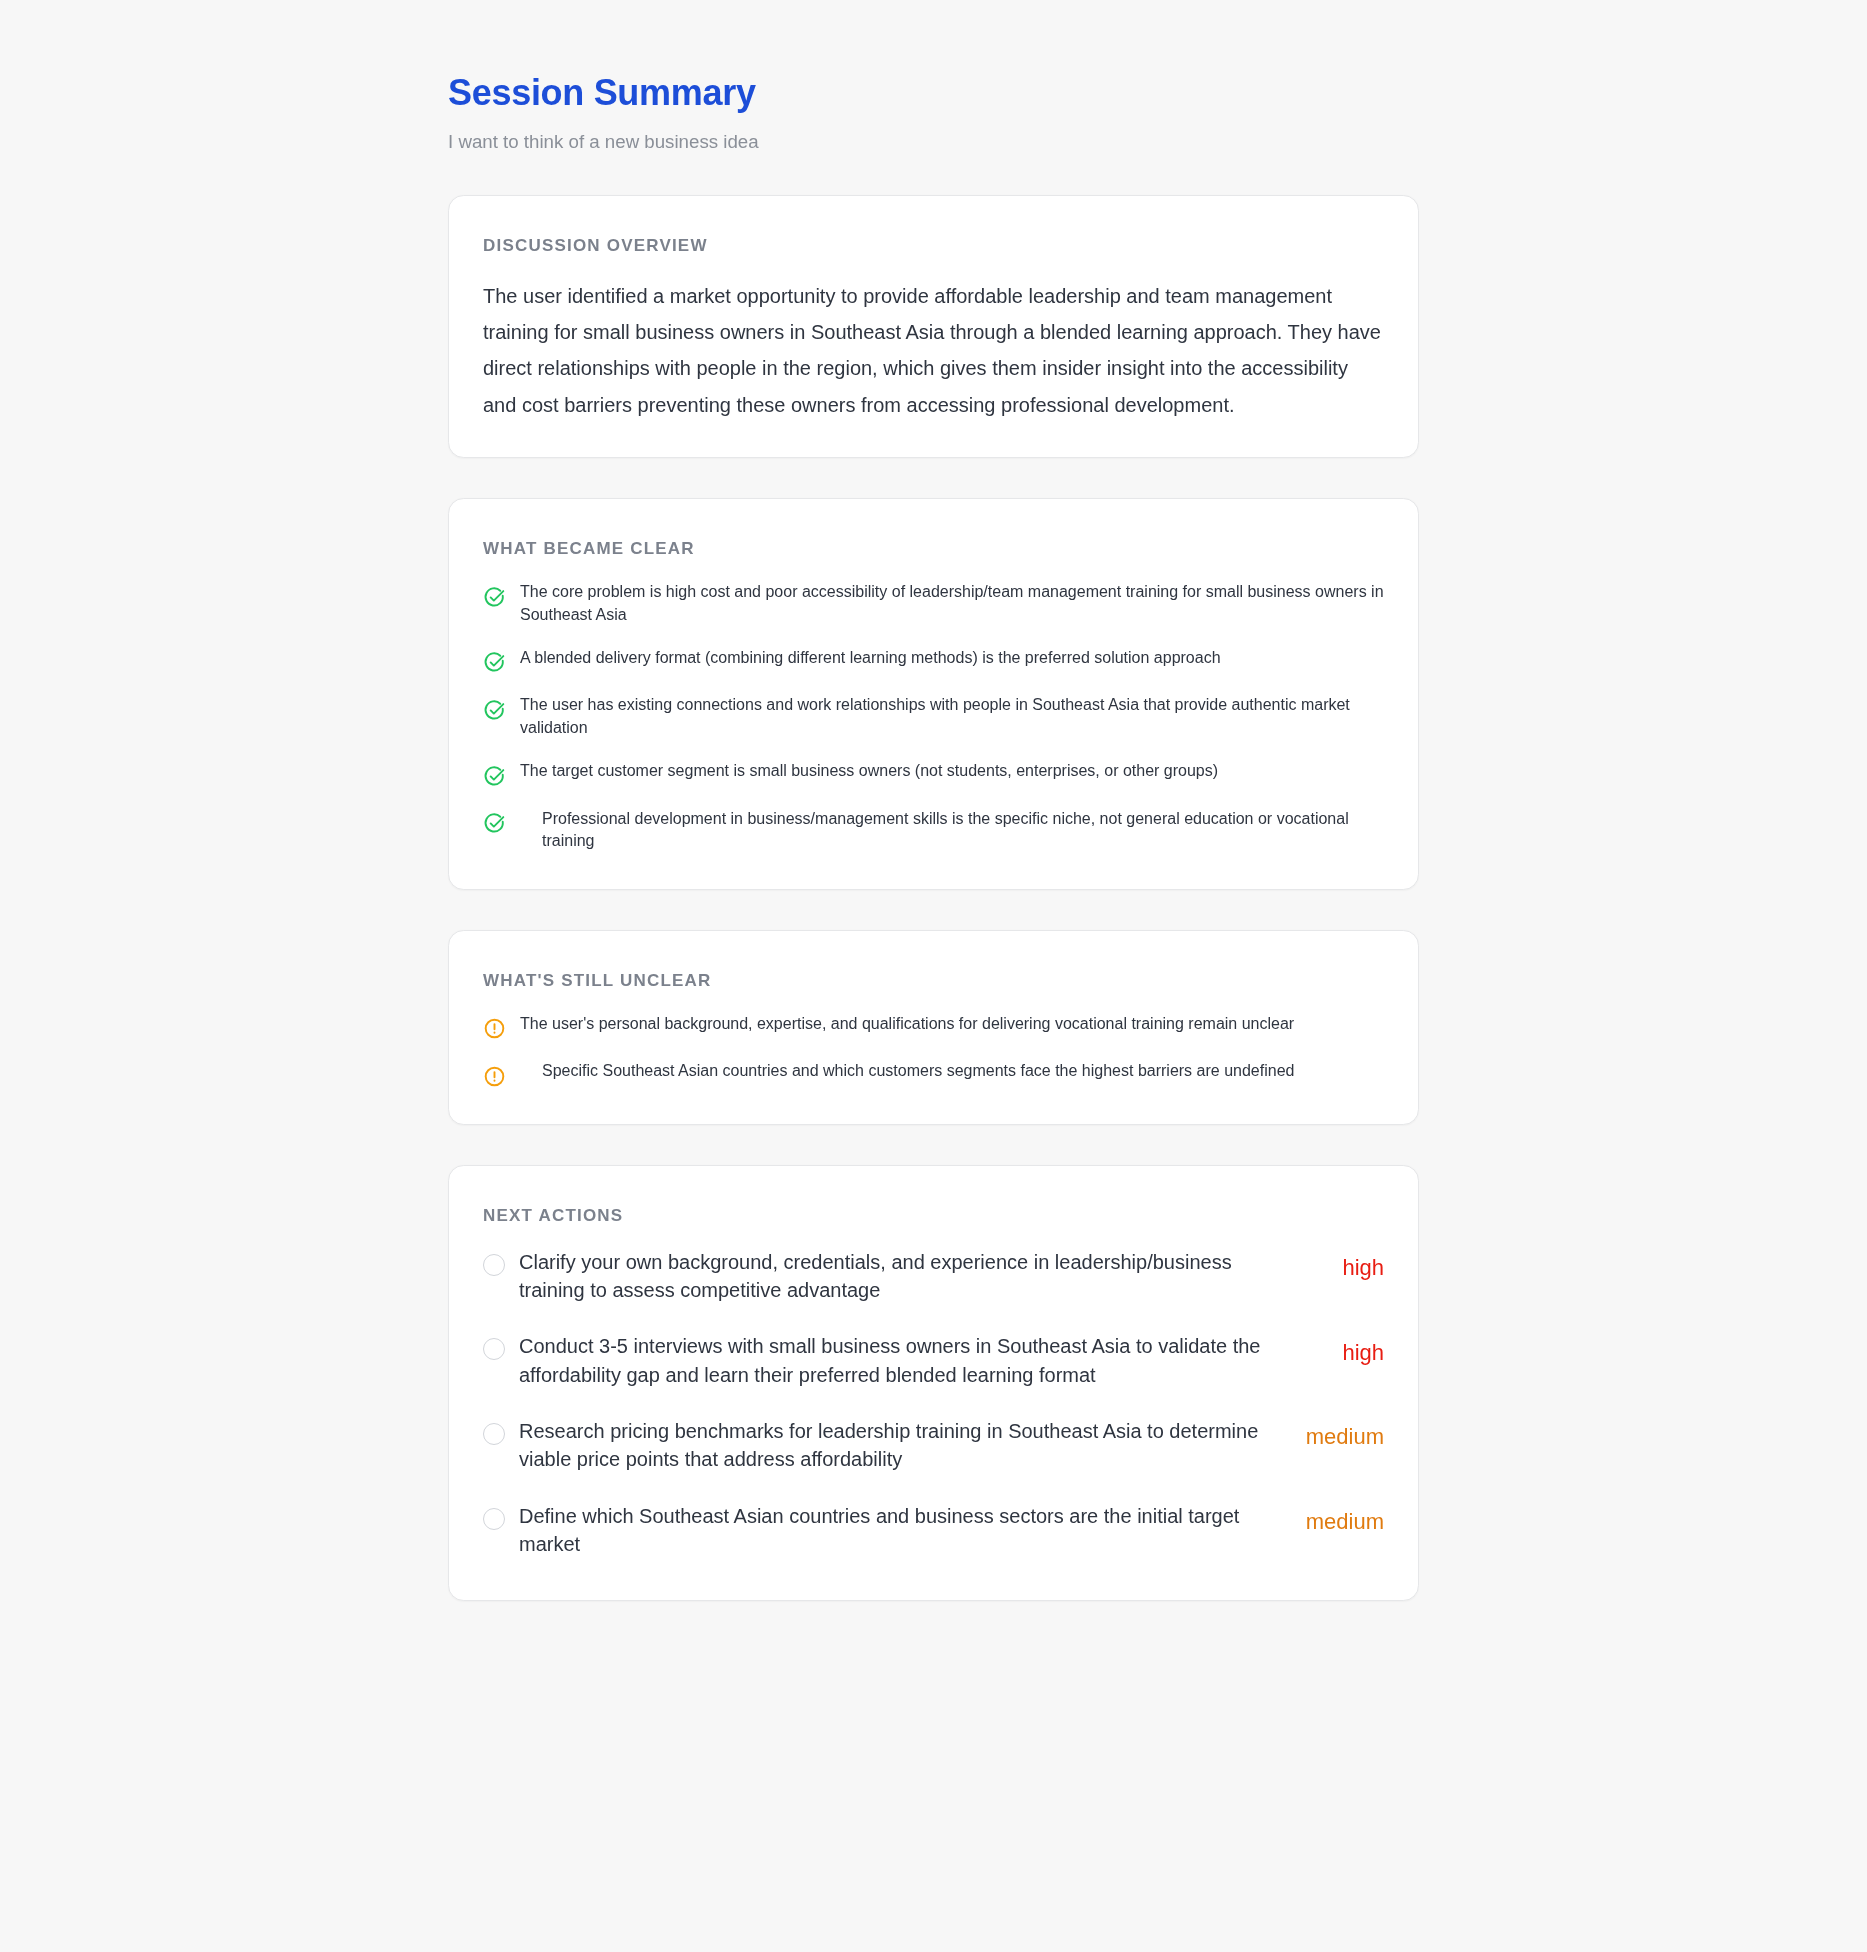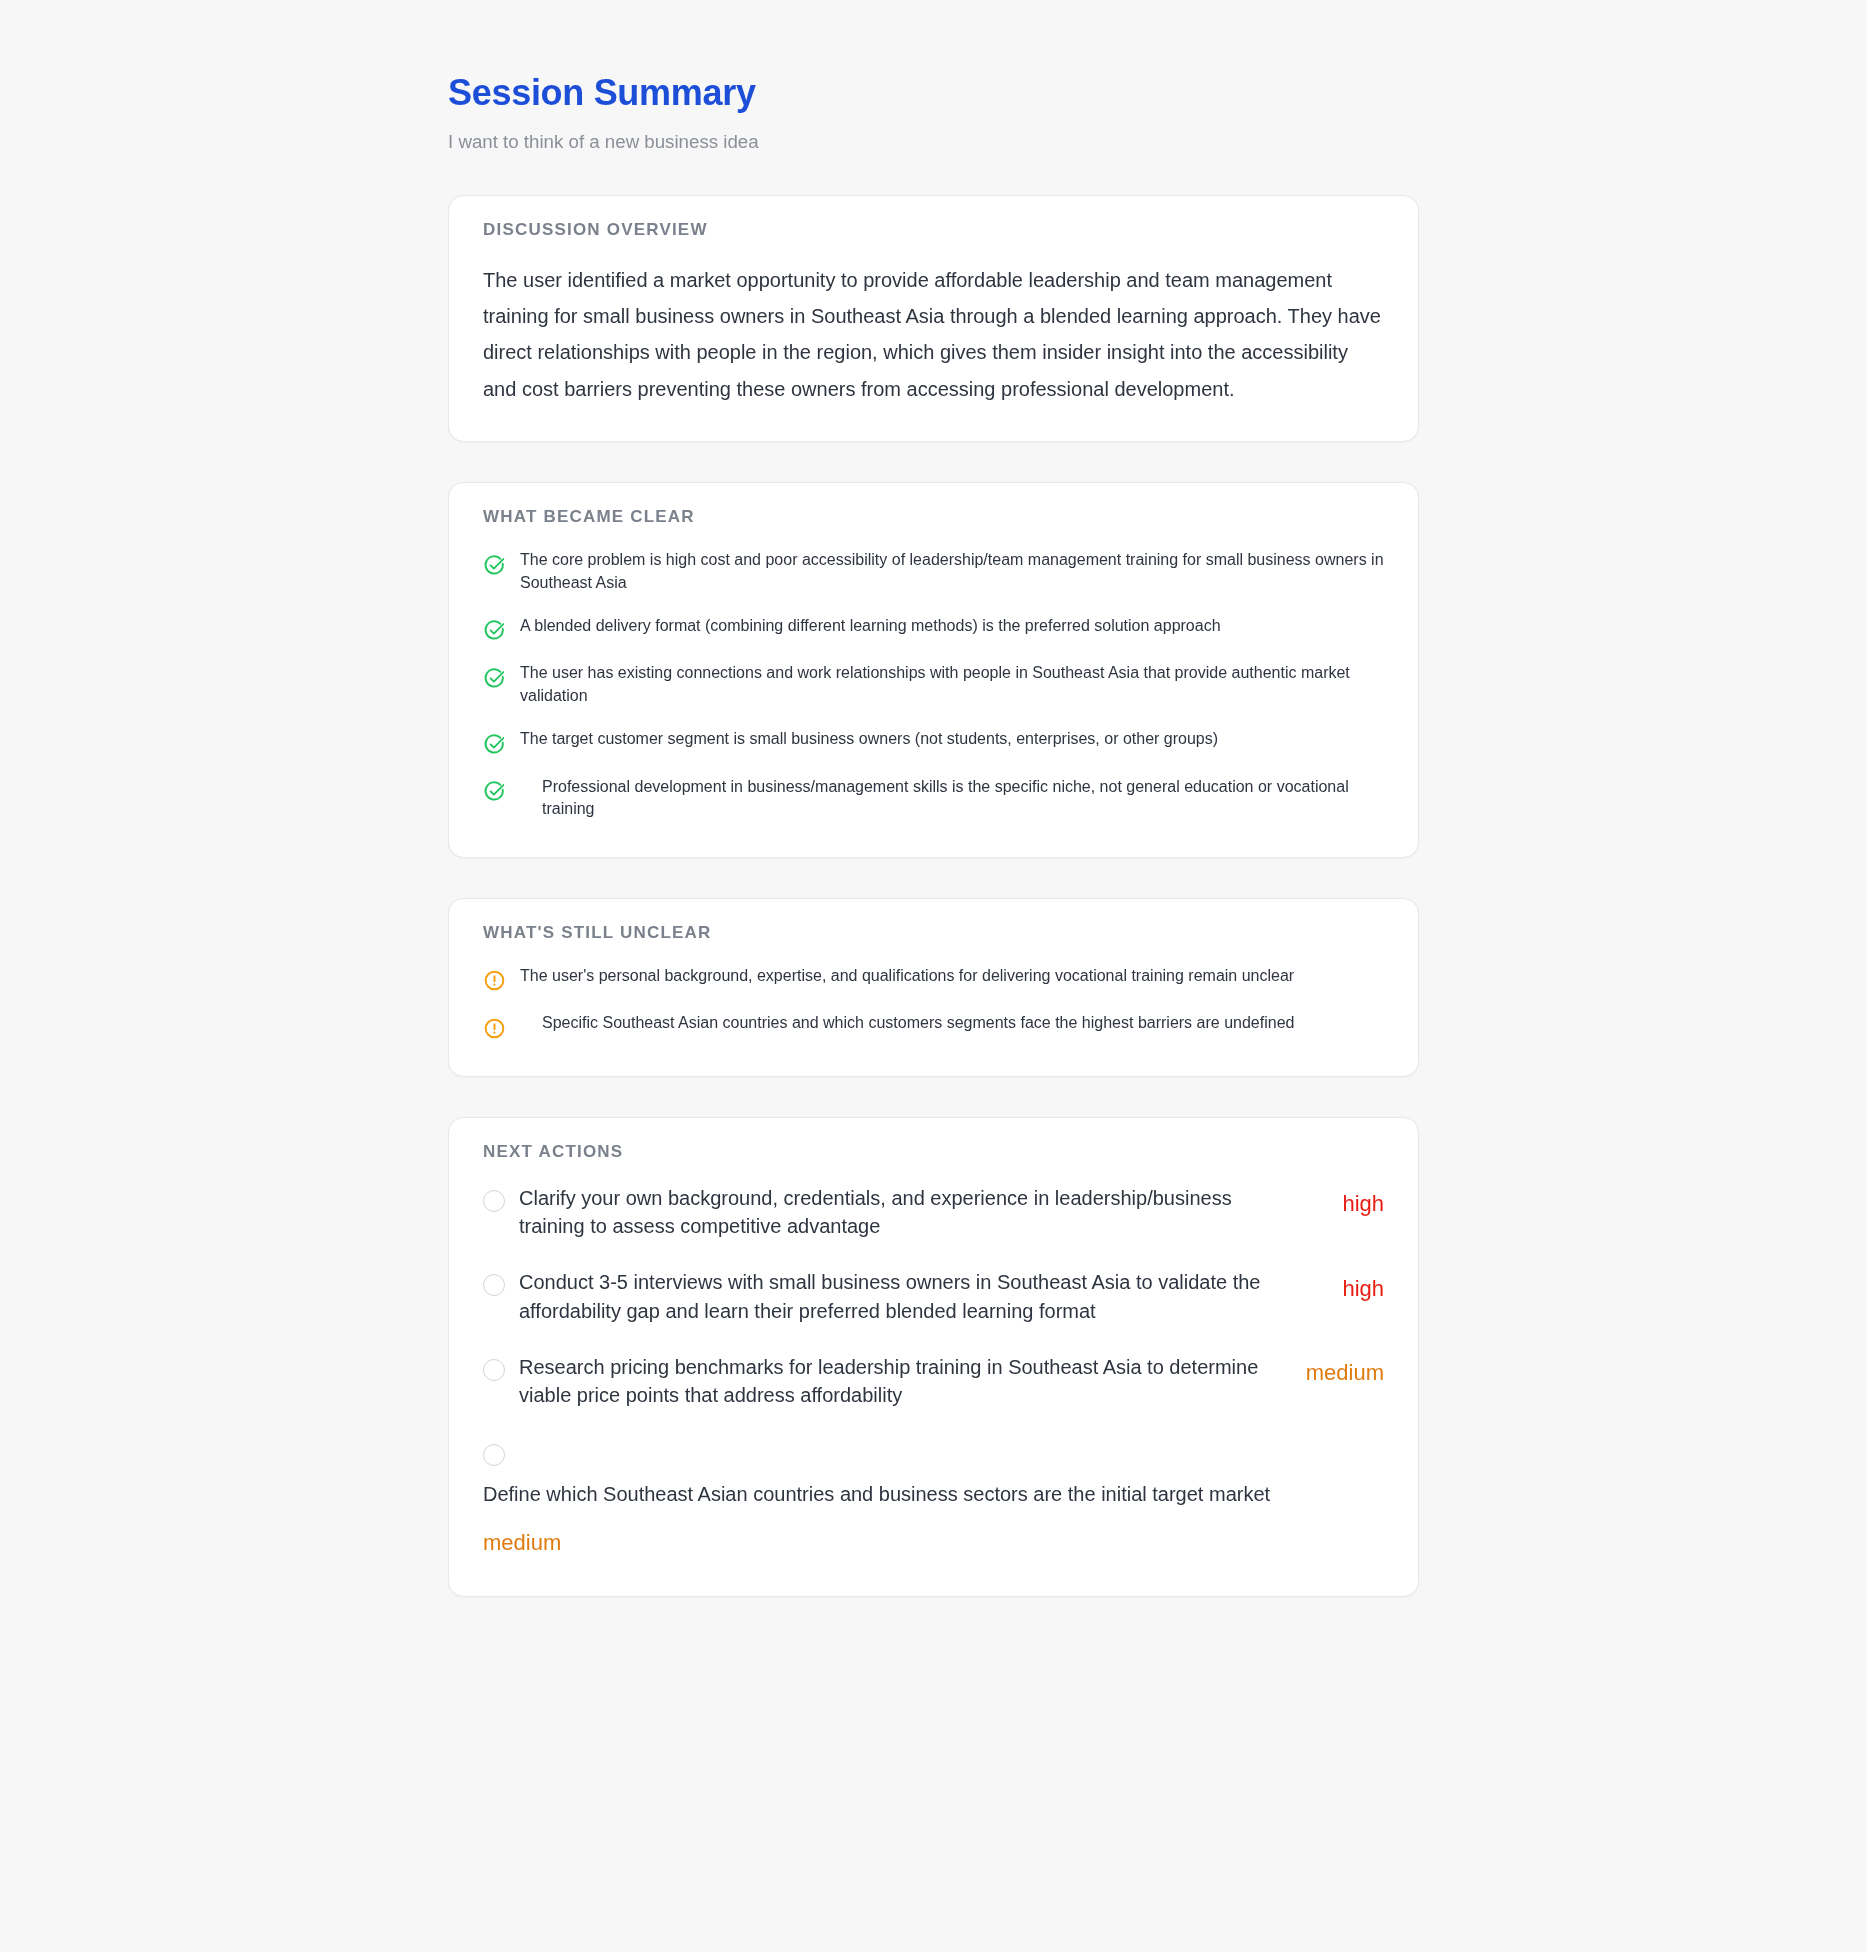--- a/index.html
+++ b/index.html
@@ -45,21 +45,21 @@
     font-weight: normal;
     line-height: 1.3;
   }
 
   
   .card {
     background: #ffffff;
     border: 1.2px solid #e6e7e9;
     border-radius: 15.6px;
     margin-top: 40px;
-    padding: 24px 34px 34px 34px;
+    padding: 40px 34px 34px 34px;
     box-shadow: 0 0.8px 1.6px rgba(16,24,40,0.03);
   }
   .card.first { margin-top: 40px; }
 
   .section-label {
     font-size: 17px;
     font-weight: bold;
     color: #7b818c;
     letter-spacing: 1.2px;
     text-transform: uppercase;
@@ -98,21 +98,21 @@
     color: #2f3540;
   }
 
   
   .action-item {
     display: flex;
     align-items: flex-start;
     gap: 14px;
     margin-bottom: 28px;
   }
-  .action-item:last-child { margin-bottom: 7.8px; flex-direction: column; }
+  .action-item:last-child { margin-bottom: 7.8px; }
 
   .action-circle {
     flex: 0 0 auto;
     width: 22px;
     height: 22px;
     margin-top: 6.2px;
     border: 1.9px solid #d2d5da;
     border-radius: 50%;
     background: transparent;
   }

